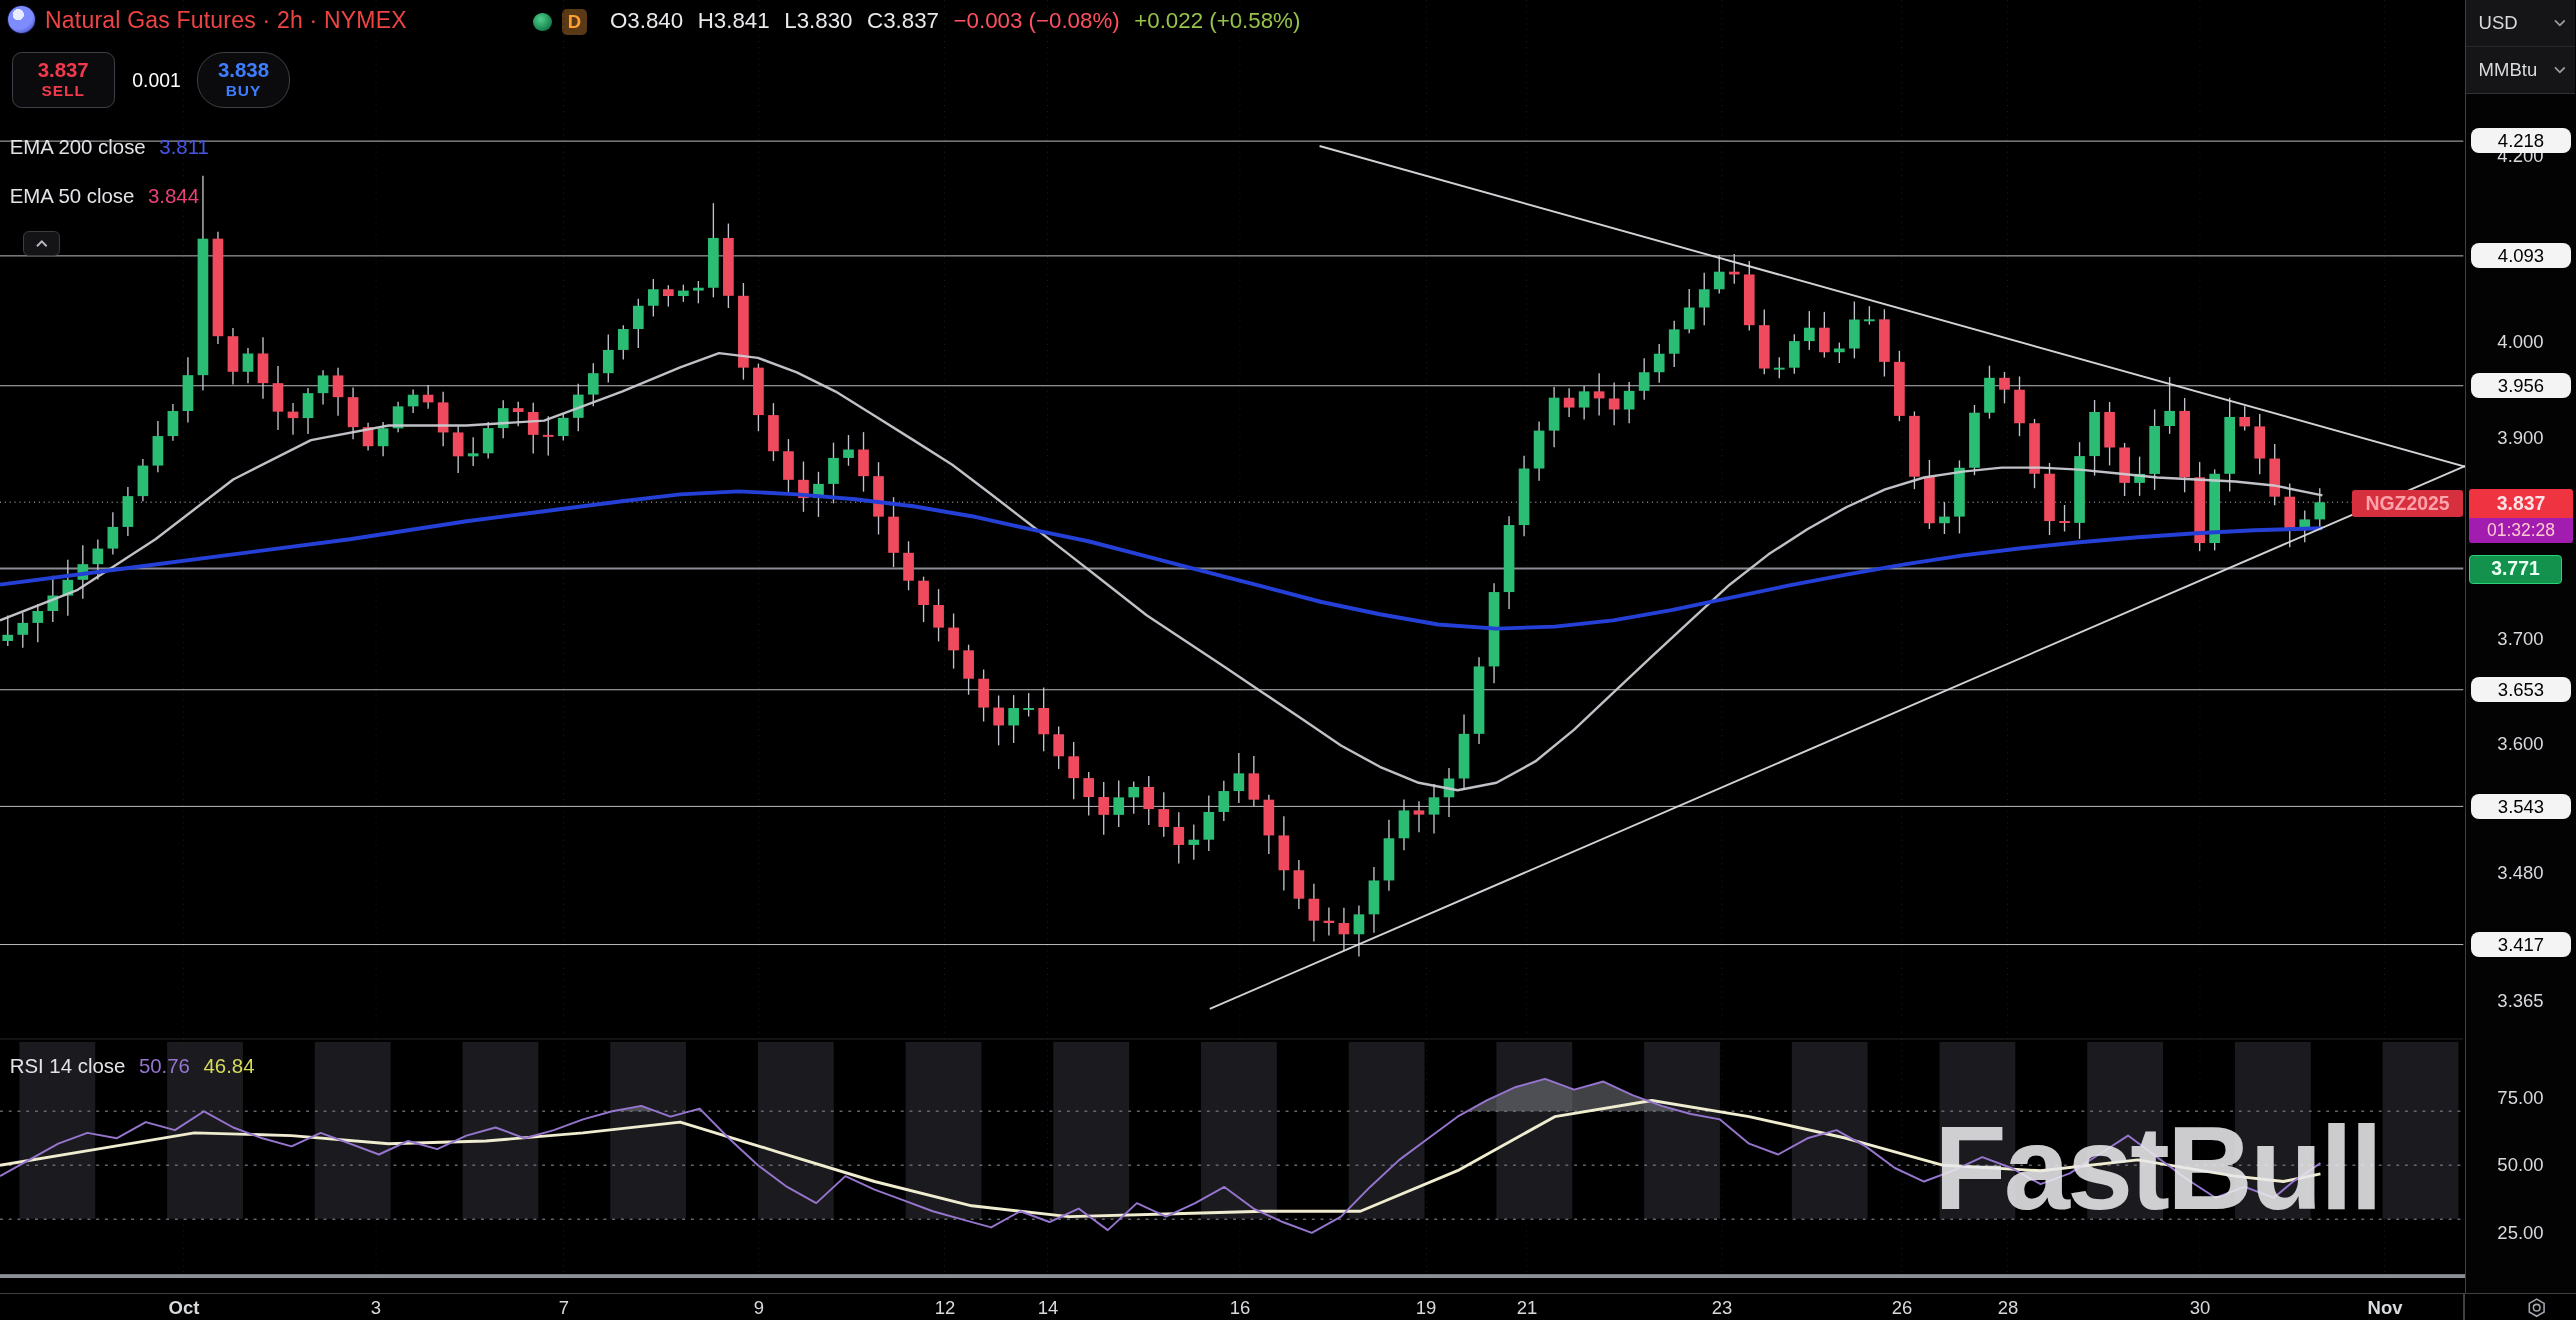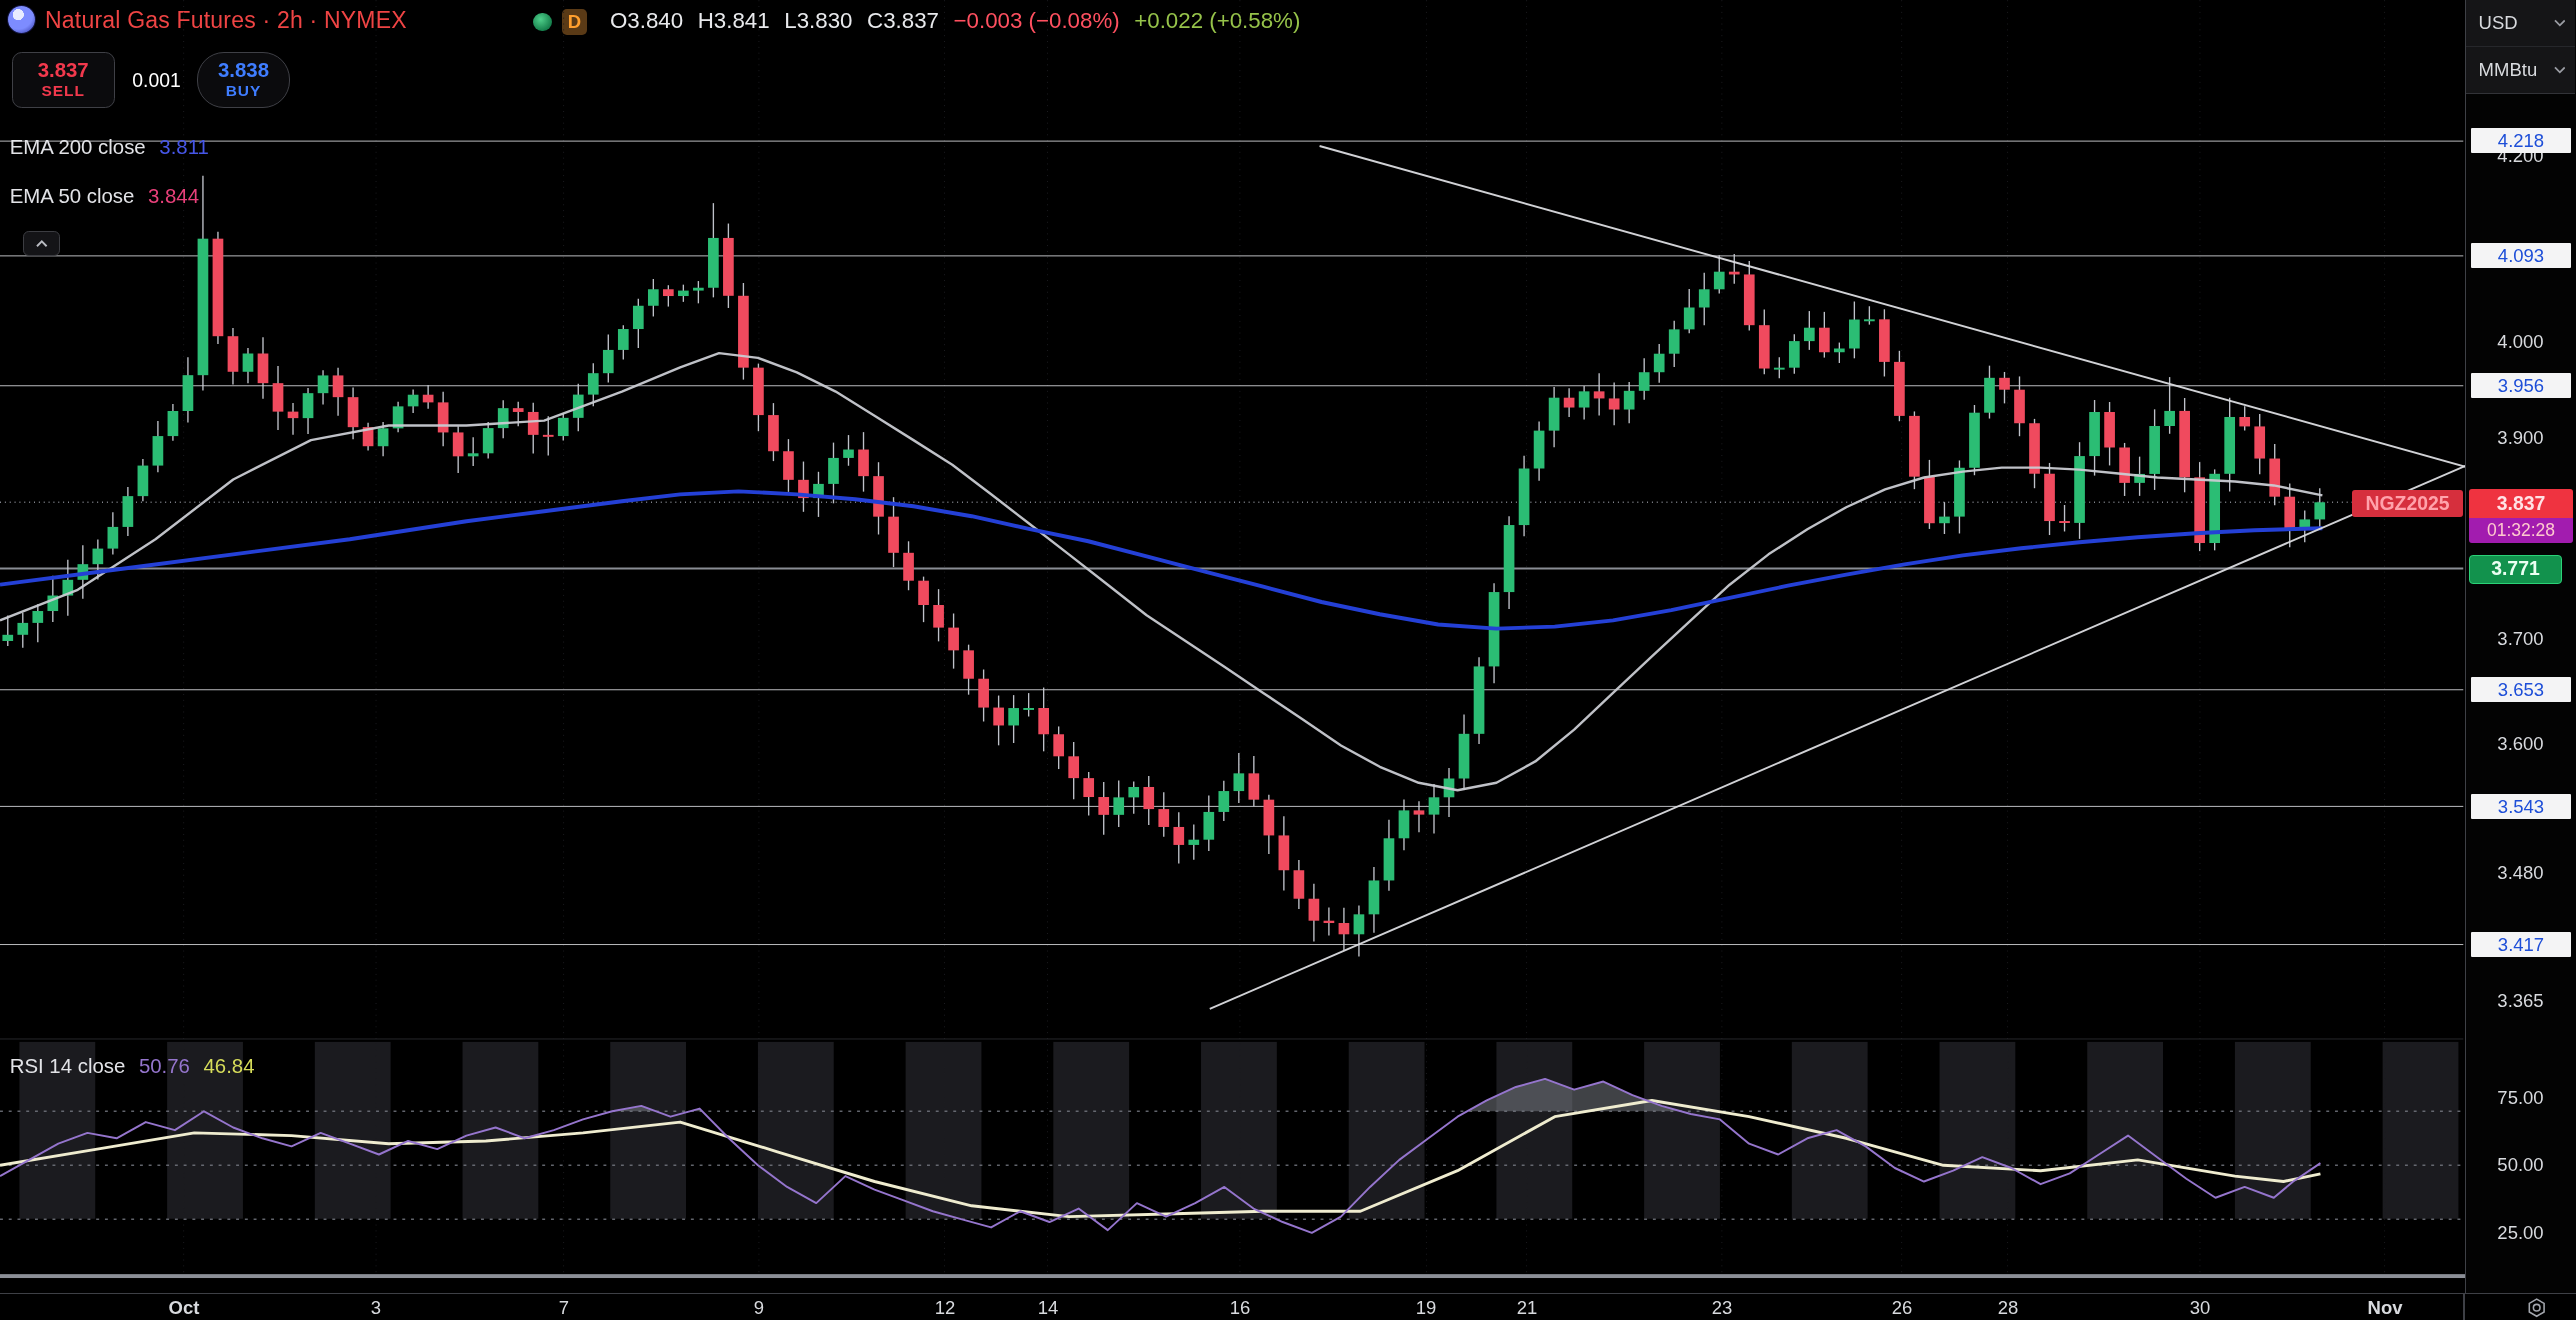--- a/index.html
+++ b/index.html
@@ -41,22 +41,22 @@
         z-index:10;cursor:pointer;}
 
   
   .price-axis{position:absolute;left:2465px;top:0;width:111px;height:1321px;background:#030303;
         border-left:1.9px solid #3e4046;box-sizing:border-box;z-index:5;}
   .unit-panel{position:absolute;left:0;top:0;width:109px;height:93px;background:#151517;
         border-bottom:1px solid #323338;z-index:7;}
   .unit-row{height:46px;display:flex;align-items:center;justify-content:space-between;
         padding:0 9.7px 0 12.6px;font-size:18.5px;color:#d8dade;border-bottom:1px solid #26272b;cursor:pointer;}
   .pal{position:absolute;left:0;width:109px;text-align:center;font-size:18.5px;color:#d8dade;z-index:1;}
-  .pal-level{position:absolute;left:4.9px;right:4.9px;height:25px;border-radius:1px;background:#f4f4f5;
-        color:#1d4ed8;font-size:18.5px;line-height:25px;text-align:center;z-index:2;}
+  .pal-level{position:absolute;left:4.9px;right:4.9px;height:25px;border-radius:8px;background:#f4f4f5;
+        color:#000000;font-size:18.5px;line-height:25px;text-align:center;z-index:2;}
   .last-price-label{position:absolute;left:2.9px;right:2.9px;top:489px;height:29px;background:#ef3340;
         border-radius:2.9px 2.9px 0 0;color:#ffe2e5;font-size:19.4px;font-weight:bold;text-align:center;line-height:29px;z-index:3;}
   .countdown-label{position:absolute;left:2.9px;right:2.9px;top:518px;height:25px;background:#a21caf;
         border-radius:0 0 2.9px 2.9px;color:#ffc9ce;font-size:17.5px;text-align:center;line-height:25px;z-index:3;}
   .alert-price-label{position:absolute;left:2.9px;right:14px;top:555px;height:29px;background:#12924d;
         border:1.9px solid #2ad377;box-sizing:border-box;border-radius:3.9px;color:#eafff2;font-size:19.4px;
         font-weight:bold;text-align:center;line-height:25px;z-index:3;}
   .symbol-tag{position:absolute;left:2352px;top:490px;width:111px;height:27px;background:#d62f3d;
         border-radius:2.9px;color:#ffa2ab;font-size:19.4px;font-weight:bold;text-align:center;line-height:27px;z-index:6;}
 
@@ -438,20 +438,21 @@
       <path d="M1510,1143.4 L1530,1132.28 L1560,1118.38 L1590,1110.04 L1620,1121.16 L1650,1112.82 L1680,1126.72 L1710,1137.84 L1730,1143.4 L1730,1143.4 L1510,1143.4 Z" fill="rgba(128,131,140,0.5)"></path>
       <line x1="0" y1="1143.4" x2="2535" y2="1143.4" stroke="#73767f" stroke-width="1.5" stroke-dasharray="3 6" opacity="0.85"></line>
       <line x1="0" y1="1199" x2="2535" y2="1199" stroke="#73767f" stroke-width="1.5" stroke-dasharray="3 6" opacity="0.85"></line>
       <line x1="0" y1="1254.6" x2="2535" y2="1254.6" stroke="#73767f" stroke-width="1.5" stroke-dasharray="3 6" opacity="0.85"></line>
       <path d="M0,1199 L100,1182.32 L200,1165.64 L300,1168.42 L400,1176.76 L500,1173.98 L600,1165.64 L700,1154.52 L800,1185.1 L900,1215.68 L1000,1240.7 L1100,1251.82 L1200,1249.04 L1300,1246.26 L1400,1246.26 L1500,1204.56 L1600,1148.96 L1700,1132.28 L1800,1148.96 L1900,1171.2 L2000,1199 L2100,1204.56 L2200,1193.44 L2300,1210.12 L2350,1215.68 L2388,1207.896" stroke="#efeccf" stroke-width="3" fill="none" stroke-linejoin="round"></path>
       <path d="M0,1210.12 L30,1193.44 L60,1176.76 L90,1165.64 L120,1171.2 L150,1154.52 L180,1162.86 L210,1143.4 L240,1160.08 L270,1171.2 L300,1179.54 L330,1165.64 L360,1176.76 L390,1187.88 L420,1173.98 L450,1182.32 L480,1168.42 L510,1160.08 L540,1171.2 L570,1162.86 L600,1151.74 L630,1143.4 L660,1137.84 L690,1148.96 L720,1140.62 L750,1171.2 L780,1199 L810,1221.24 L840,1237.92 L870,1210.12 L900,1224.02 L930,1235.14 L960,1246.26 L990,1254.6 L1020,1262.94 L1050,1246.26 L1080,1257.38 L1110,1243.48 L1140,1265.72 L1170,1237.92 L1200,1251.82 L1230,1237.92 L1260,1221.24 L1290,1243.48 L1320,1257.38 L1350,1268.5 L1380,1251.82 L1410,1221.24 L1440,1193.44 L1470,1171.2 L1500,1148.96 L1530,1132.28 L1560,1118.38 L1590,1110.04 L1620,1121.16 L1650,1112.82 L1680,1126.72 L1710,1137.84 L1740,1146.18 L1770,1151.74 L1800,1176.76 L1830,1187.88 L1860,1171.2 L1890,1162.86 L1920,1179.54 L1950,1201.78 L1980,1215.68 L2010,1204.56 L2040,1190.66 L2070,1201.78 L2100,1218.46 L2130,1207.34 L2160,1187.88 L2190,1168.42 L2220,1190.66 L2250,1212.9 L2280,1232.36 L2310,1221.24 L2340,1232.36 L2360,1215.68 L2388,1196.776" stroke="#9575cd" stroke-width="2" fill="none" stroke-linejoin="round"></path>
       <line x1="0" y1="1069" x2="2535" y2="1069" stroke="#27282c" stroke-width="1"></line>
       <rect x="0" y="1311" width="2651" height="4" fill="#8c8f97"></rect>
     </svg>
 
+  <div class="watermark">FastBull</div>
 
   <div class="logo"></div>
   <div class="title">Natural Gas Futures · 2h · NYMEX</div>
   <div class="status-dot"></div>
   <div class="interval-badge">D</div>
   <div class="ohlc">
     <span>O3.840</span>
     <span>H3.841</span>
     <span>L3.830</span>
     <span>C3.837</span>

